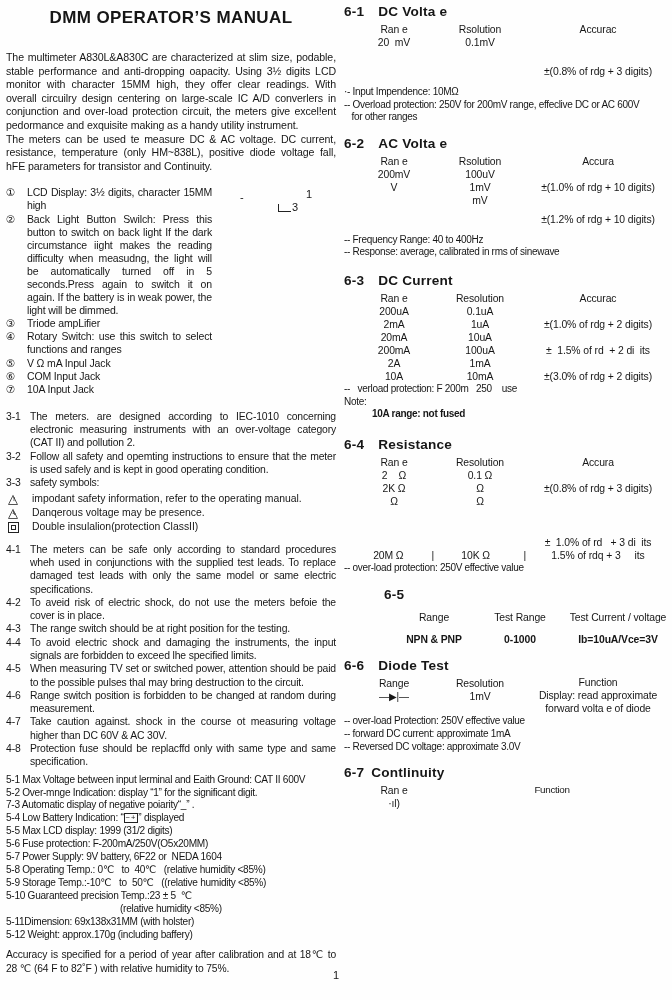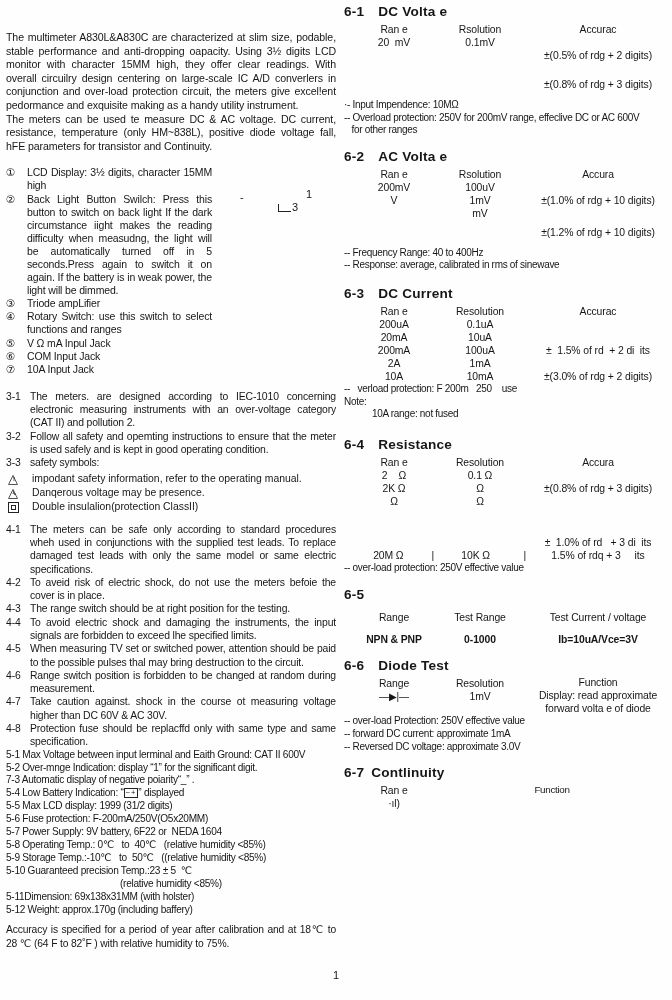--- a/index.html
+++ b/index.html
@@ -26,62 +26,63 @@
   .hitem .txt{text-align:justify;}
 
   .symbols{margin-top:2px;font-size:10.4px;line-height:14px;}
   .symrow{display:grid;grid-template-columns:24px 1fr;align-items:start;padding-left:2px;}
   .tri{position:relative;display:inline-block;width:14px;height:13px;font-size:13px;line-height:13px;}
   .tri .inner{position:absolute;left:0;right:2px;top:4px;font-size:6px;line-height:6px;text-align:center;font-weight:bold;}
   .sqicon{position:relative;display:inline-block;width:9px;height:9px;border:1.2px solid #222;margin-top:2px;}
   .sqicon .sq-in{position:absolute;left:2px;top:2px;width:3px;height:3px;border:1px solid #222;}
 
   .sec4{margin-top:9px;}
-  .sec5{font-size:10.1px;line-height:12.9px;letter-spacing:-.28px;}
+  .sec5{margin-top:5px;font-size:10.1px;line-height:12.9px;letter-spacing:-.28px;}
   .sec5 div{white-space:pre-wrap;}
   .bat{display:inline-block;border:1px solid #222;font-size:7.5px;line-height:8px;padding:0 1px;letter-spacing:1px;vertical-align:1px;}
   .s510b{padding-left:114px;}
 
   .accnote{margin-top:7px;font-size:10.3px;line-height:13.4px;text-align:justify;letter-spacing:-.15px;}
   .pageno{position:absolute;left:333px;top:969px;font-size:11px;}
 
   
   .h6{font-weight:bold;font-size:13.6px;line-height:16px;letter-spacing:.2px;}
   .h6 .hnum{margin-right:14px;}
   .h6.tight .hnum{margin-right:7px;}
   .rtable{padding-left:10px;font-size:10.4px;line-height:13px;letter-spacing:-.1px;}
   .trow,.thead{display:grid;grid-template-columns:80px 92px 1fr;}
   .trow span,.thead span{white-space:pre-wrap;}
   .thead{margin-top:3px;}
   .c1,.c2,.c3{text-align:center;}
   .row-pipes .c1,.row-pipes .c2{text-align:right;}
   .note{font-size:10px;line-height:12.6px;letter-spacing:-.3px;white-space:pre-wrap;}
   .notes{margin-top:8px;}
-  .note-indent{padding-left:28px;}
+  .note-indent{padding-left:28px;font-weight:bold;}
   .mt16{margin-top:16px;}
   .mt14{margin-top:28px;}
   .mt6{margin-top:6px;}
   .sec6{margin-top:0px;}
   #s62,#s63,#s64,#s65,#s66,#s67{margin-top:12px;}
   #s63{margin-top:14px;}
   #s64{margin-top:16px;}
-  #s65{margin-top:13px;}
+  #s65{margin-top:13px;margin-left:40px;}
   #s65 .thead{margin-top:8px;}
   #s65 .trow{margin-top:9px;font-weight:bold;}
   #s66 .c3{line-height:12.5px;}
   #s67 .trow,#s67 .thead{grid-template-columns:80px 1fr;}
   #s67 .c3{font-size:9.9px;letter-spacing:-.33px;line-height:12.5px;}
   .diode{font-size:10px;}
 </style>
 </head>
 <body>
 
 <div class="page">
 
   <div class="col-left">
+    <h1 class="title">DMM OPERATOR’S MANUAL</h1>
 
     <p class="intro first">The multimeter A830L&amp;A830C are characterized at slim size, podable, stable performance and anti-dropping oapacity. Using 3½ digits LCD monitor with character 15MM high, they offer clear readings. With overall circuilry design centering on large-scale IC A/D converlers in conjunction and over-load protection circuit, the meters give excel!ent pedormance and exquisite making as a handy utility instrument.</p>
     <p class="intro">The meters can be used te measure DC &amp; AC voltage. DC current, resistance, temperature (only HM~838L), positive diode voltage fall, hFE parameters for transistor and Continuity.</p>
 
     <div class="parts">
       <div class="pitem">
           <span class="pn">①</span>
           <span class="pt">LCD Display: 3½ digits, character 15MM high</span>
         </div>
       <div class="pitem">
@@ -208,25 +209,20 @@
         <div class="thead">
             <span class="c1">Ran e</span>
             <span class="c2">Rsolution</span>
             <span class="c3">Accurac</span>
           </div>
         <div class="trow">
             <span class="c1">20  mV</span>
             <span class="c2">0.1mV</span>
             <span class="c3"></span>
           </div>
-        <div class="trow">
-            <span class="c1"></span>
-            <span class="c2"></span>
-            <span class="c3">±(0.5% of rdg + 2 digits)</span>
-          </div>
         <div class="trow mt16">
             <span class="c1"></span>
             <span class="c2"></span>
             <span class="c3">±(0.8% of rdg + 3 digits)</span>
           </div>
       </div>
       <div class="notes">
         <div class="note">·- Input Impendence: 10MΩ</div>
         <div class="note">-- Overload protection: 250V for 200mV range, effeclive DC or AC 600V
    for other ranges</div>
@@ -275,20 +271,25 @@
             <span class="c1">Ran e</span>
             <span class="c2">Resolution</span>
             <span class="c3">Accurac</span>
           </div>
         <div class="trow">
             <span class="c1">200uA</span>
             <span class="c2">0.1uA</span>
             <span class="c3"></span>
           </div>
         <div class="trow">
+            <span class="c1">2mA</span>
+            <span class="c2">1uA</span>
+            <span class="c3">±(1.0% of rdg + 2 digits)</span>
+          </div>
+        <div class="trow">
             <span class="c1">20mA</span>
             <span class="c2">10uA</span>
             <span class="c3"></span>
           </div>
         <div class="trow">
             <span class="c1">200mA</span>
             <span class="c2">100uA</span>
             <span class="c3">±  1.5% of rd  + 2 di  its</span>
           </div>
         <div class="trow">

